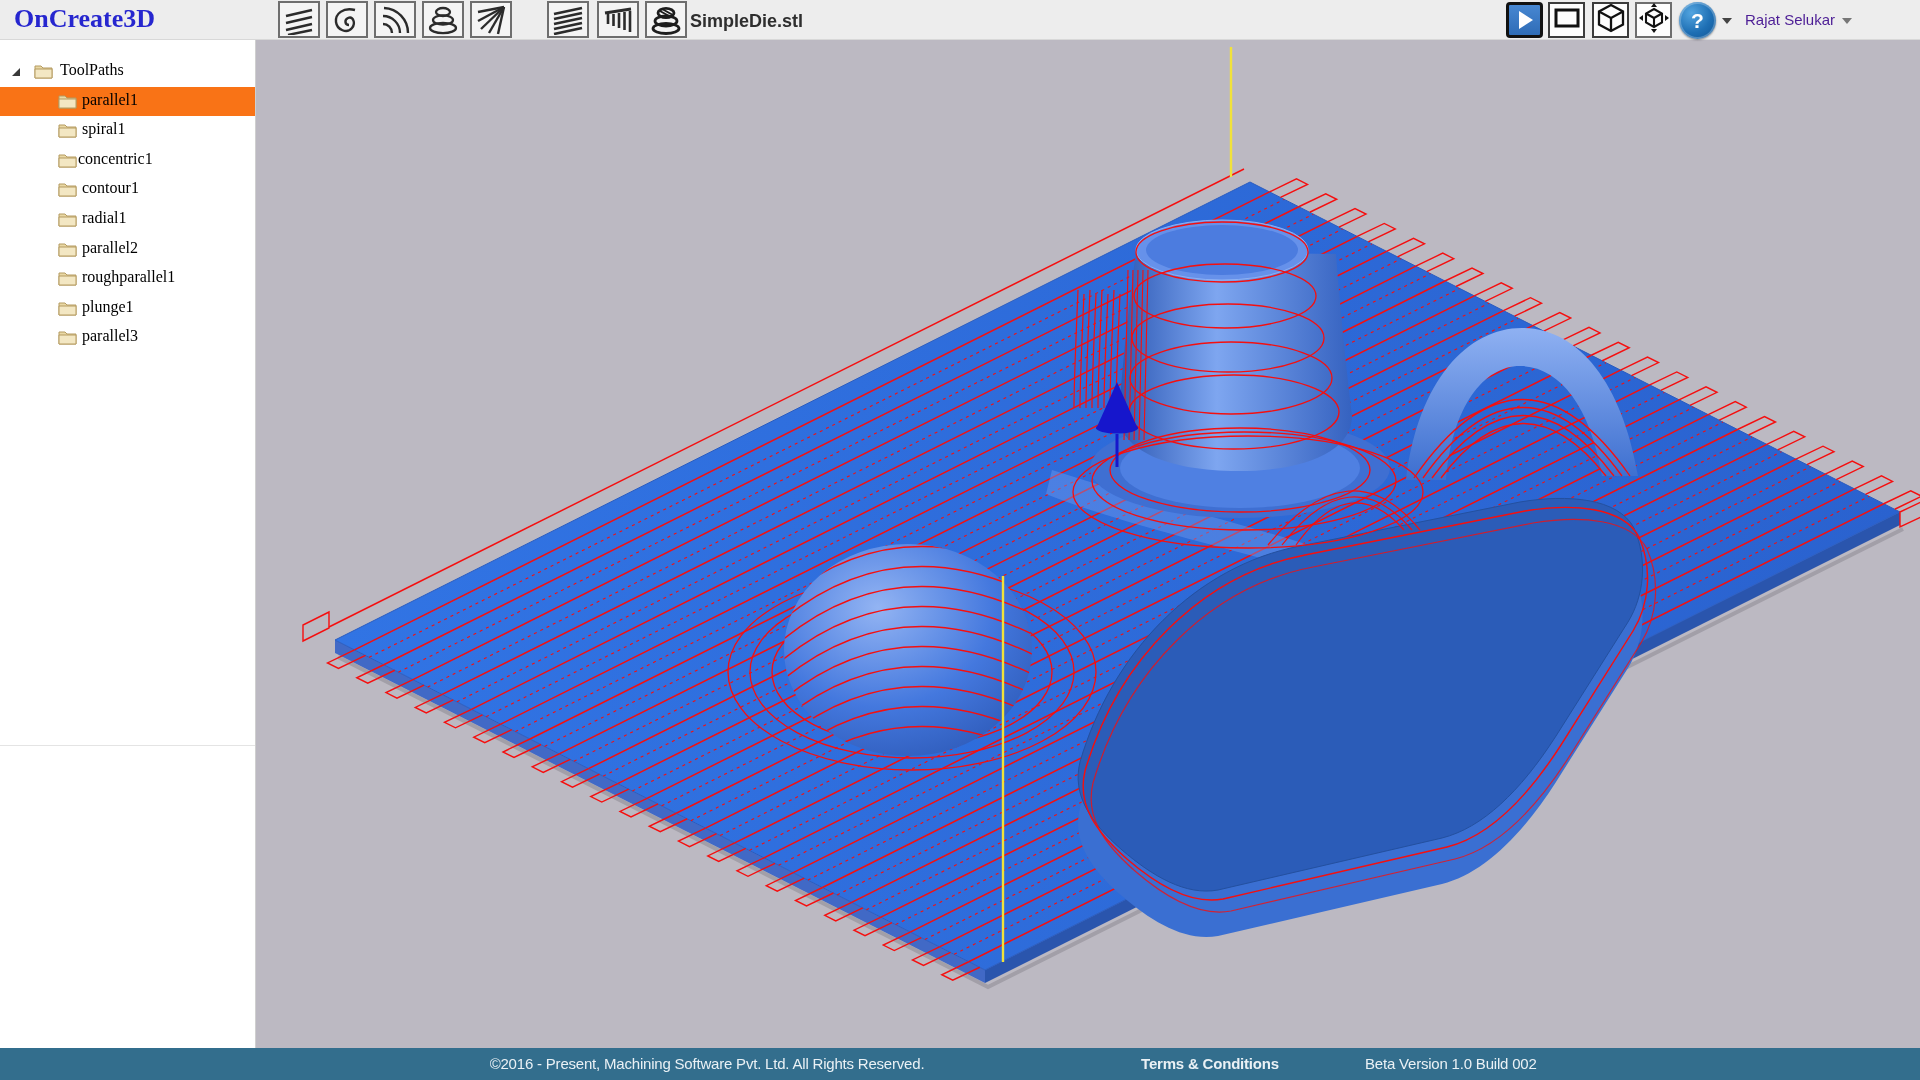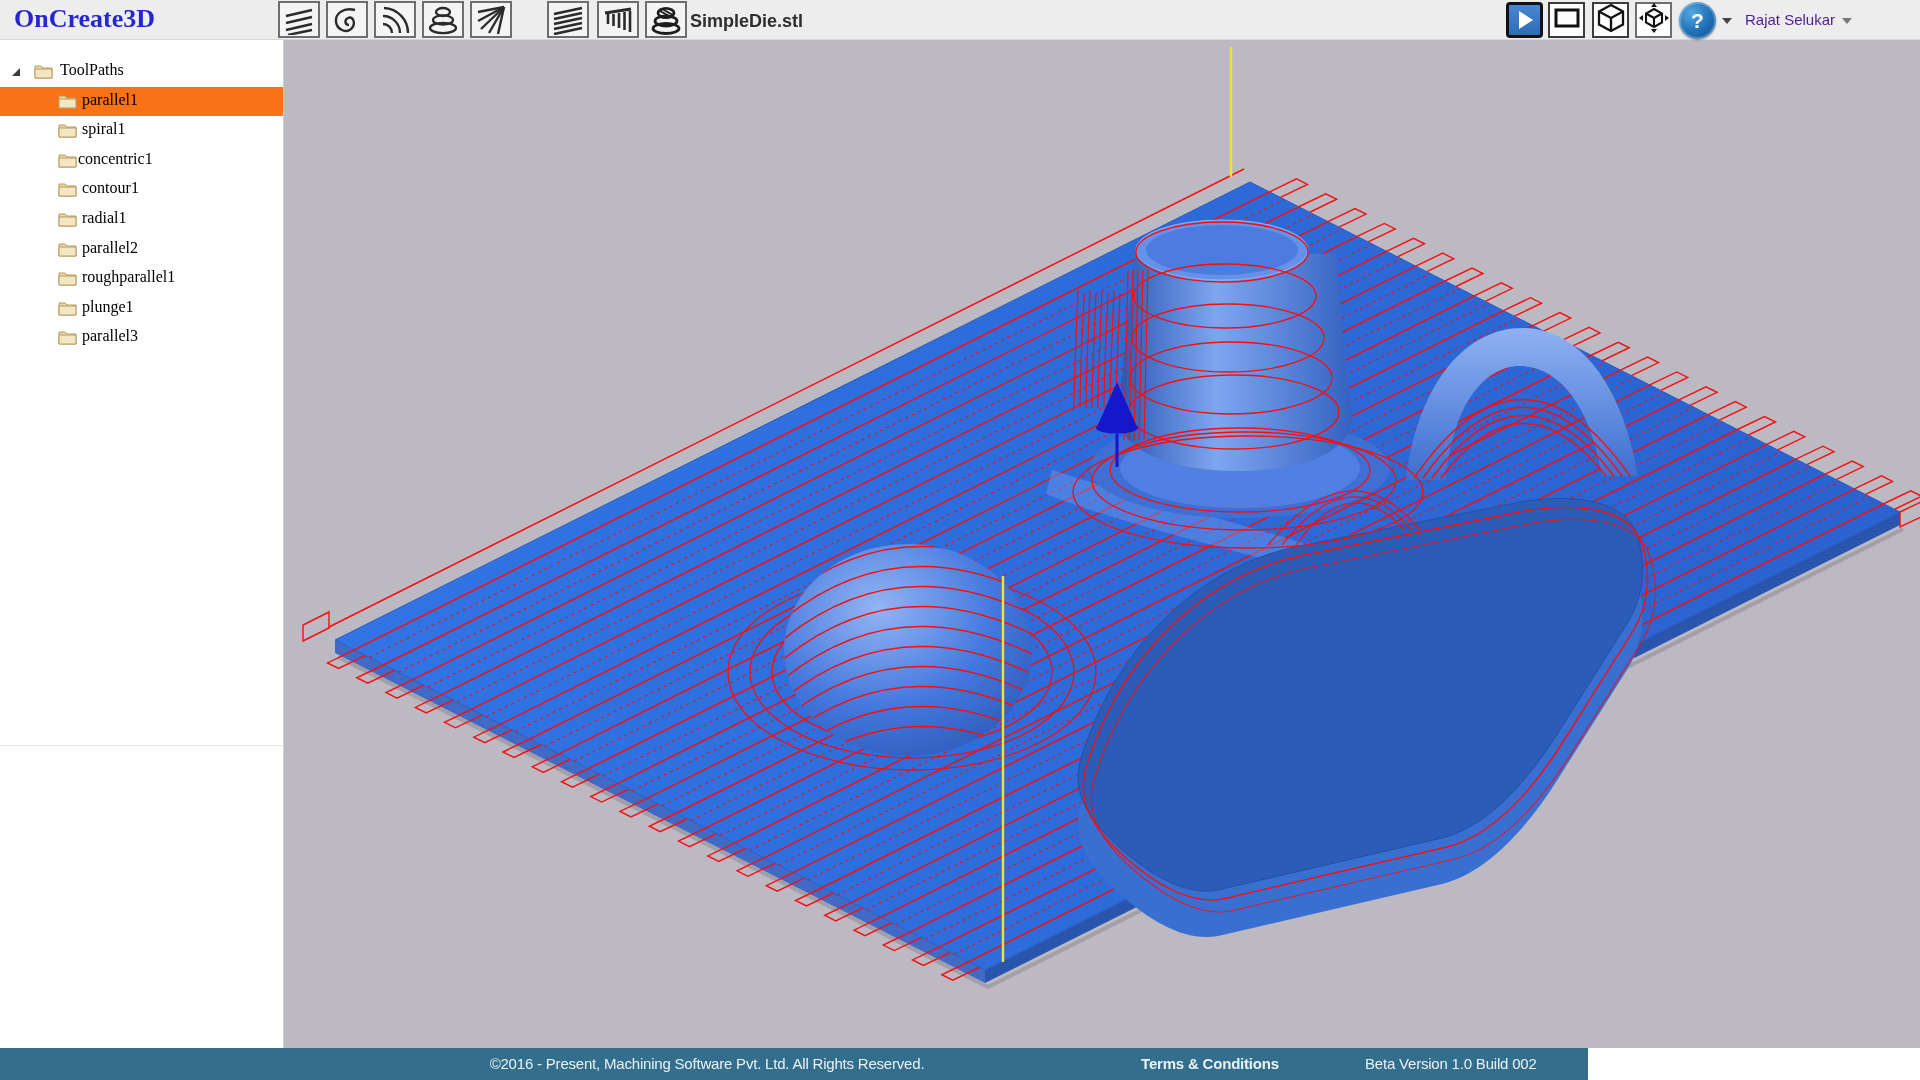--- a/index.html
+++ b/index.html
@@ -18,35 +18,35 @@
   .help-btn { position:absolute; left:1679px; top:2px; width:37px; height:37px; border-radius:50%; cursor:pointer;
               background:radial-gradient(circle at 34% 30%, #53a5e0 0%, #1e6fb4 55%, #0e5392 100%);
               box-shadow:inset 0 0 0 2px rgba(255,255,255,.25), 0 1px 2px rgba(0,0,0,.4);
               display:flex; align-items:center; justify-content:center; color:#fff; font-weight:bold; font-size:21px; }
   .caret { width:0; height:0; border-left:5px solid transparent; border-right:5px solid transparent; border-top:6px solid #444; }
   .help-caret { position:absolute; left:1722px; top:18px; cursor:pointer; }
   .user { position:absolute; left:1745px; top:11px; font-size:15px; color:#4c1d95; cursor:pointer; display:flex; align-items:center; gap:7px; }
   .user .caret { border-top-color:#777; margin-top:2px; }
 
   
-  .sidebar { position:absolute; left:0; top:40px; width:284px; height:1008px; background:#ffffff; border-right:1px solid #cfcfcf; z-index:20; }
+  .sidebar { position:absolute; left:0; top:40px; width:256px; height:1008px; background:#ffffff; border-right:1px solid #cfcfcf; z-index:20; }
   .sidebar .lower-divider { position:absolute; left:0; top:705px; width:100%; border-top:1px solid #e4e4e4; }
   .tree { padding-top:17px; font-family:"Liberation Serif", serif; font-size:16px; color:#000; }
   .tree-row { position:relative; height:29.6px; display:flex; align-items:center; cursor:pointer; }
   .tree-row.selected { background:#f97316; }
   .expander { position:absolute; left:12px; top:11px; width:0; height:0; border-left:8px solid transparent; border-bottom:8px solid #3a3a3a; }
   .folder { position:absolute; top:5px; width:19px; height:17px; }
   .tree-label { position:absolute; top:4px; white-space:nowrap; }
 
   
   .viewport { position:absolute; left:256px; top:40px; width:1664px; height:1008px; background:#bcb9c2; z-index:10; }
   .viewport svg { display:block; width:1664px; height:1008px; }
 
   
-  .bottombar { position:absolute; left:0; top:1048px; width:1588px; height:32px; background:#336e8d; z-index:40; color:#eaf1f5; font-size:15px; }
+  .bottombar { position:absolute; left:0; top:1048px; width:1920px; height:32px; background:#336e8d; z-index:40; color:#eaf1f5; font-size:15px; }
   .bottombar .copyright { position:absolute; left:707px; top:7px; transform:translateX(-50%); white-space:nowrap; letter-spacing:-0.2px; }
   .bottombar .terms { position:absolute; left:1210px; top:7px; transform:translateX(-50%); white-space:nowrap; font-weight:bold; cursor:pointer; letter-spacing:-0.2px; }
   .bottombar .version { position:absolute; left:1365px; top:7px; white-space:nowrap; letter-spacing:-0.2px; }
 </style>
 </head>
 <body>
 
 <div class="topbar">
   <div class="logo">OnCreate3D</div>
 

